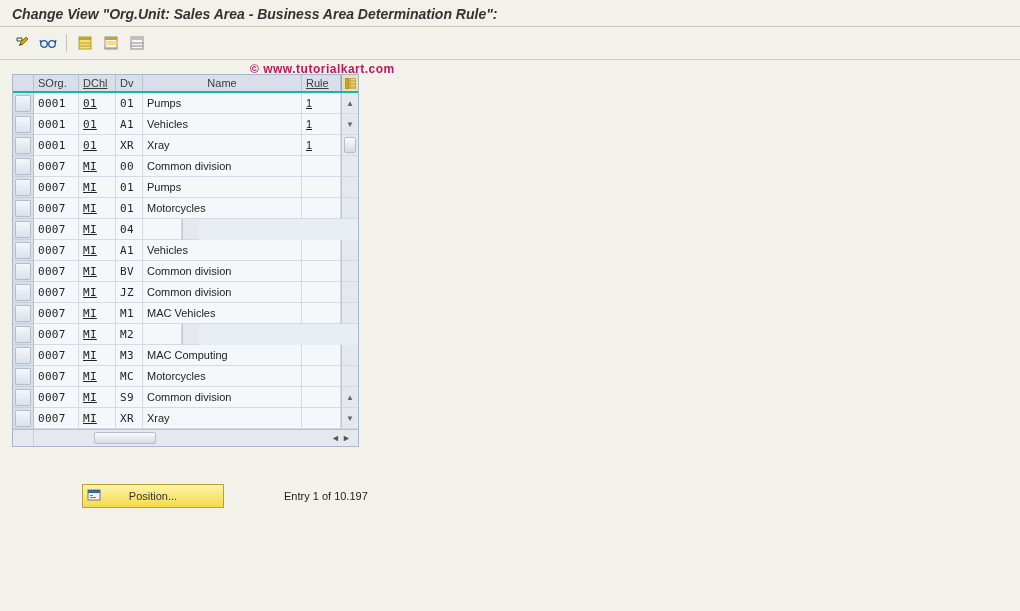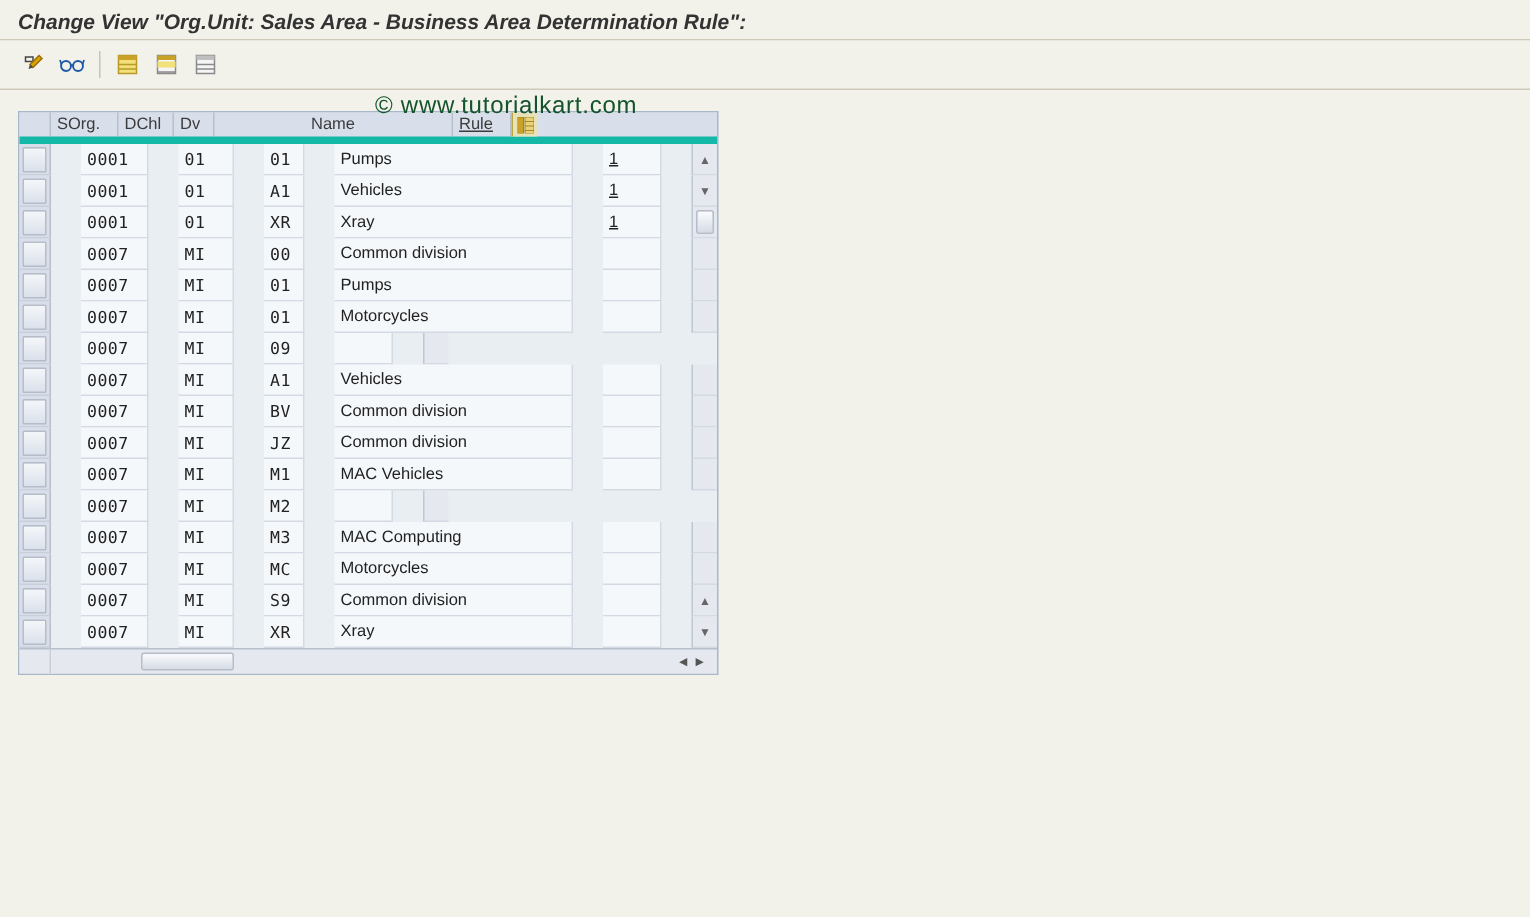--- a/index.html
+++ b/index.html
@@ -1,29 +1,29 @@
 <!DOCTYPE html>
 <html><head>
 <meta charset="utf-8">
 <style>
   html,body{margin:0;padding:0;width:1020px;height:611px;font-family:Arial,Helvetica,sans-serif;font-size:11px;color:#222;background:#f2f1ea;}
   .titlebar{background:#f2f1ea;padding:6px 12px 4px 12px;font-style:italic;font-weight:bold;font-size:14px;color:#333;border-bottom:1px solid #cec9b8;}
   .toolbar{background:#f2f1ea;padding:4px 10px;display:flex;align-items:center;gap:2px;border-bottom:1px solid #cec9b8;height:24px;}
   .tb-btn{width:22px;height:20px;display:flex;align-items:center;justify-content:center;border:1px solid transparent;border-radius:2px;cursor:pointer;}
   .tb-sep{width:1px;height:18px;background:#c8c4b0;margin:0 4px;}
   .content{padding:14px 12px;position:relative;}
-  .watermark{position:absolute;left:250px;top:2px;color:#14532d;font-size:16px;letter-spacing:.5px;pointer-events:none;}
+  .watermark{position:absolute;left:250px;top:2px;color:#be185d;font-size:12px;letter-spacing:.5px;pointer-events:none;font-weight:bold;}
   .grid{border:1px solid #a8b8c8;background:#e9eef2;display:inline-block;}
-  .grid-head{display:flex;background:#d8deea;border-bottom:5px solid #14b8a6;}
+  .grid-head{display:flex;background:#d8deea;border-bottom:2px solid #14b8a6;}
   .gh-sel{width:20px;border-right:1px solid #b8c0cc;}
   .gh-cell{padding:2px 4px;border-right:1px solid #b8c0cc;font-size:11px;color:#3b3b3b;white-space:nowrap;overflow:hidden;}
-  .c-sorg{width:36px;} .c-dch{width:28px;} .c-dv{width:18px;} .c-name{width:150px;text-align:center;} .c-rule{width:30px;text-decoration:underline;}
+  .c-sorg{width:36px;} .c-dch{width:28px;text-decoration:underline;} .c-dv{width:18px;} .c-name{width:150px;text-align:center;} .c-rule{width:30px;text-decoration:underline;}
   .gh-cfg{width:16px;background:#e8e2b9;border-left:1px solid #b8a640;display:flex;align-items:center;justify-content:center;cursor:pointer;}
   .grid-body{}
-  .grow{display:flex;height:21px;align-items:stretch;gap:20px;}
+  .grow{display:flex;height:21px;align-items:stretch;}
   .g-sel{width:20px;background:#d8deea;border-right:1px solid #b8c0cc;border-bottom:1px solid #c8cfd8;cursor:pointer;}
   .g-sel-inner{margin:2px;width:14px;height:15px;background:linear-gradient(#f4f6f9,#dbe1eb);border:1px solid #b6bdc9;border-radius:1px;}
   .g-cell{padding:2px 4px;border-right:1px solid #d4dae4;border-bottom:1px solid #d4dae4;background:#f5f8fb;display:flex;align-items:center;white-space:nowrap;overflow:hidden;}
   .g-cell.mono{font-family:Consolas,Menlo,monospace;font-size:11px;letter-spacing:.3px;}
   .g-sb{width:16px;background:#e5e9ef;border-left:1px solid #c0c7d2;border-bottom:1px solid #d4dae4;display:flex;align-items:center;justify-content:center;}
   .grid-foot{display:flex;background:#e5e9ef;border-top:1px solid #b8c0cc;height:16px;}
   .foot-sel{width:20px;border-right:1px solid #c8cfd8;}
   .foot-track{flex:1;display:flex;align-items:center;}
   .hthumb{margin-left:60px;width:60px;height:10px;background:linear-gradient(#fafbfd,#d5dbe5);border:1px solid #b6bdc9;border-radius:2px;}
   .foot-arrows{width:34px;display:flex;align-items:center;justify-content:center;gap:2px;font-size:9px;color:#555;}
@@ -174,21 +174,21 @@
           <div class="g-cell c-name">Motorcycles</div>
           <div class="g-cell c-rule"></div>
           <div class="g-sb"></div>
         </div>
         <div class="grow">
           <div class="g-sel">
             <div class="g-sel-inner"></div>
           </div>
           <div class="g-cell mono c-sorg">0007</div>
           <div class="g-cell mono c-dch">MI</div>
-          <div class="g-cell mono c-dv">09</div>
+          <div class="g-cell mono c-dv">04</div>
           <div class="g-cell c-rule"></div>
           <div class="g-sb"></div>
         </div>
         <div class="grow">
           <div class="g-sel">
             <div class="g-sel-inner"></div>
           </div>
           <div class="g-cell mono c-sorg">0007</div>
           <div class="g-cell mono c-dch">MI</div>
           <div class="g-cell mono c-dv">A1</div>
@@ -293,13 +293,27 @@
       <div class="foot-track">
           <div class="hthumb"></div>
         </div>
       <div class="foot-arrows">
         <span>◄</span>
         <span>►</span>
       </div>
     </div>
   </div>
 
+  <div class="statusbar">
+    <div class="pos-btn">
+      <span class="pos-ico">
+        <svg width="14" height="14">
+            <rect x="1" y="2" width="12" height="10" fill="#f3f3f3" stroke="#647a96"></rect>
+            <rect x="1" y="2" width="12" height="3" fill="#3a66a8"></rect>
+            <rect x="3" y="7" width="3" height="1" fill="#647a96"></rect>
+            <rect x="3" y="9" width="6" height="1" fill="#647a96"></rect>
+          </svg>
+      </span>
+      <span>Position...</span>
+    </div>
+    <div>Entry 1 of 10.197</div>
+  </div>
 </div>
 
 </body></html>

